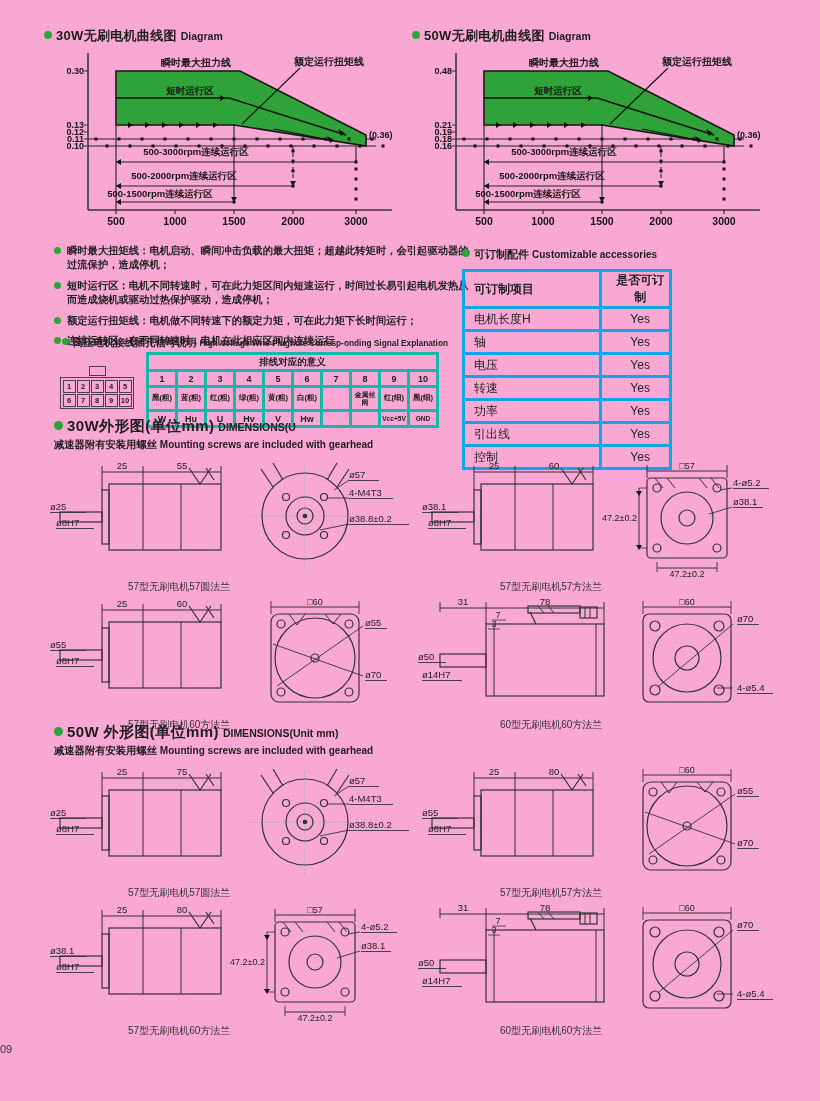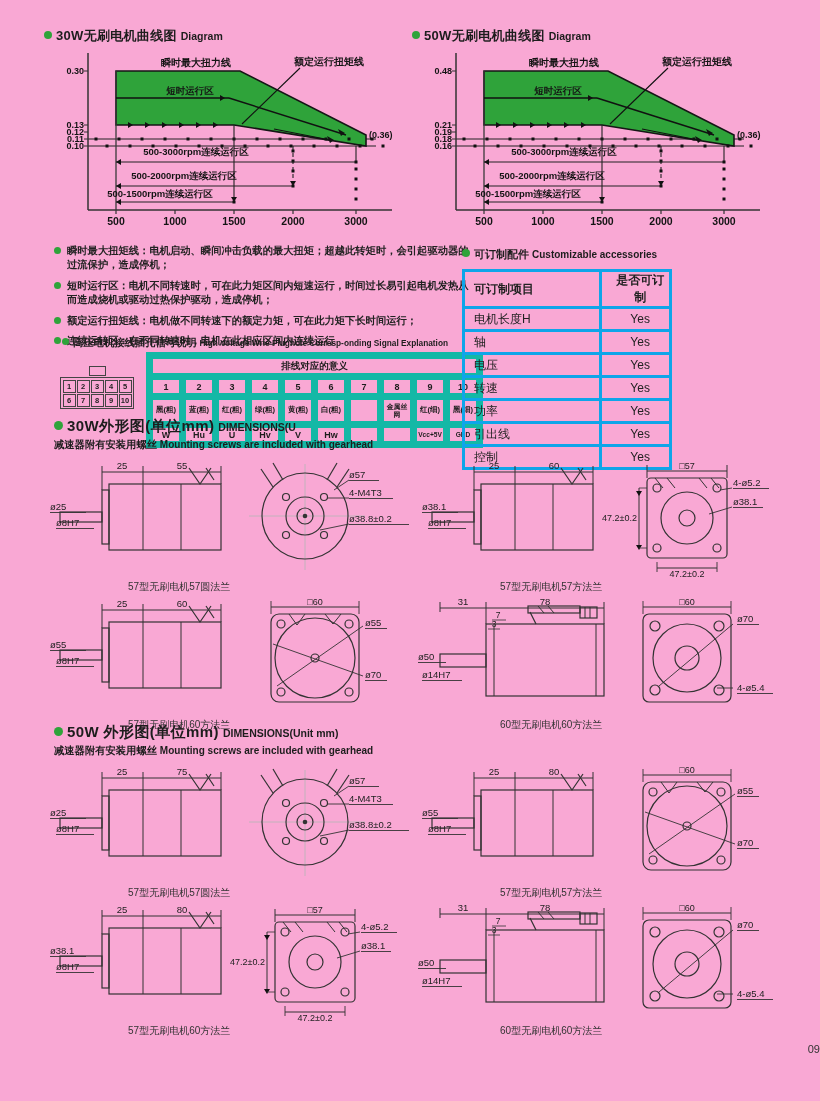--- a/index.html
+++ b/index.html
@@ -21,21 +21,21 @@
   
   #wiring-body{left:60px;top:352px;display:flex;align-items:flex-start;}
   .conn{margin-top:14px;margin-right:12px;}
   .conn-tab{width:15px;height:8px;border:1.5px solid #444;margin:0 auto 1px auto;}
   .conn-grid{border:1.5px solid #444;padding:1px;}
   .conn-row{display:flex;}
   .conn-cell{width:11px;height:11px;border:1px solid #444;margin:0.5px;font-size:7.5px;font-weight:bold;
              line-height:11px;text-align:center;}
   
   table.wiretable{border-collapse:collapse;table-layout:fixed;}
-  table.wiretable td{border:7px solid #14b8a6;text-align:center;padding:0;width:26px;overflow:hidden;}
+  table.wiretable td{border:3px solid #14b8a6;text-align:center;padding:0;width:26px;overflow:hidden;}
   .wt-title td{font-size:9.5px;font-weight:bold;height:14px;}
   .wt-pins td{font-size:9px;font-weight:bold;height:13px;}
   .wt-wires td{font-size:7.6px;font-weight:bold;height:21px;line-height:1.1;}
   .wt-wires td:nth-child(8){font-size:6.8px;}
   .wt-sig td{font-size:9px;font-weight:bold;height:13px;}
   .wt-sig td:nth-child(9),.wt-sig td:nth-child(10){font-size:6.6px;}
   
   #accessories{left:462px;top:244px;width:210px;}
   #accessories .t-zh{font-size:11px;font-weight:bold;}
   #accessories .t-en{font-size:10px;font-weight:bold;margin-left:3px;}
@@ -47,21 +47,21 @@
   table.acc tr:not(.hd) td{height:20px;}
   
   .dims{position:absolute;left:54px;width:750px;}
   .sec-title .zh{font-size:15px;font-weight:bold;letter-spacing:.4px;}
   .sec-title .en{font-size:10.5px;font-weight:bold;margin-left:4px;}
   .sec-sub{font-size:10.3px;font-weight:bold;margin-top:2px;}
   .sec-sub .en2{font-weight:bold;font-size:10px;}
   .draw-grid{display:grid;grid-template-columns:372px 372px;row-gap:4px;margin-left:-8px;margin-top:8px;}
   .draw-cell{width:370px;}
   .caption{width:72%;text-align:center;font-size:10px;color:#333;margin-top:-2px;}
-  #footer{left:0;right:0;top:1043px;text-align:right;font-size:11px;color:#333;}
+  #footer{left:0;right:0;top:1043px;text-align:left;font-size:11px;color:#333;}
   svg text{font-family:"Liberation Sans","DejaVu Sans",sans-serif;}
 </style>
 </head>
 <body>
 
 <div id="page">
 
   <div class="chart-block" style="left:44px">
     <div class="chart-title">
       <span class="bullet"></span><span class="zh">30W无刷电机曲线图</span><span class="en">Diagram</span>

